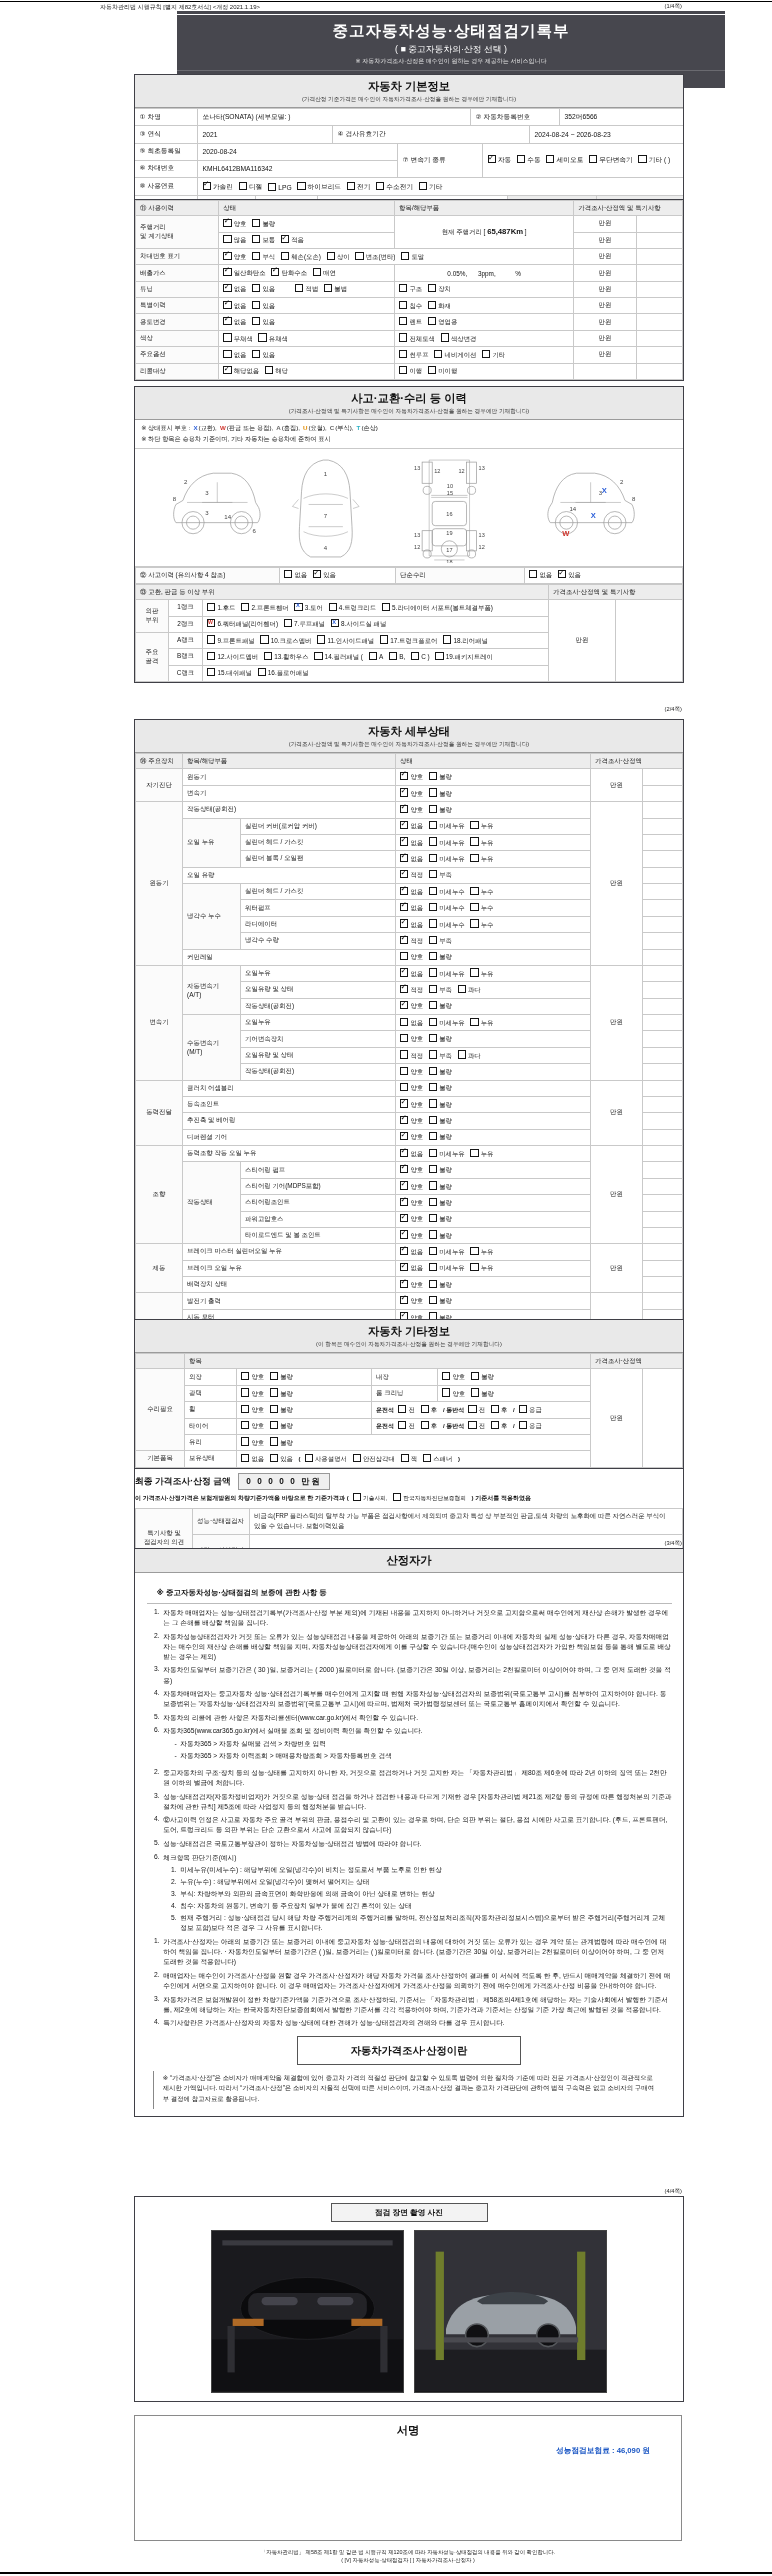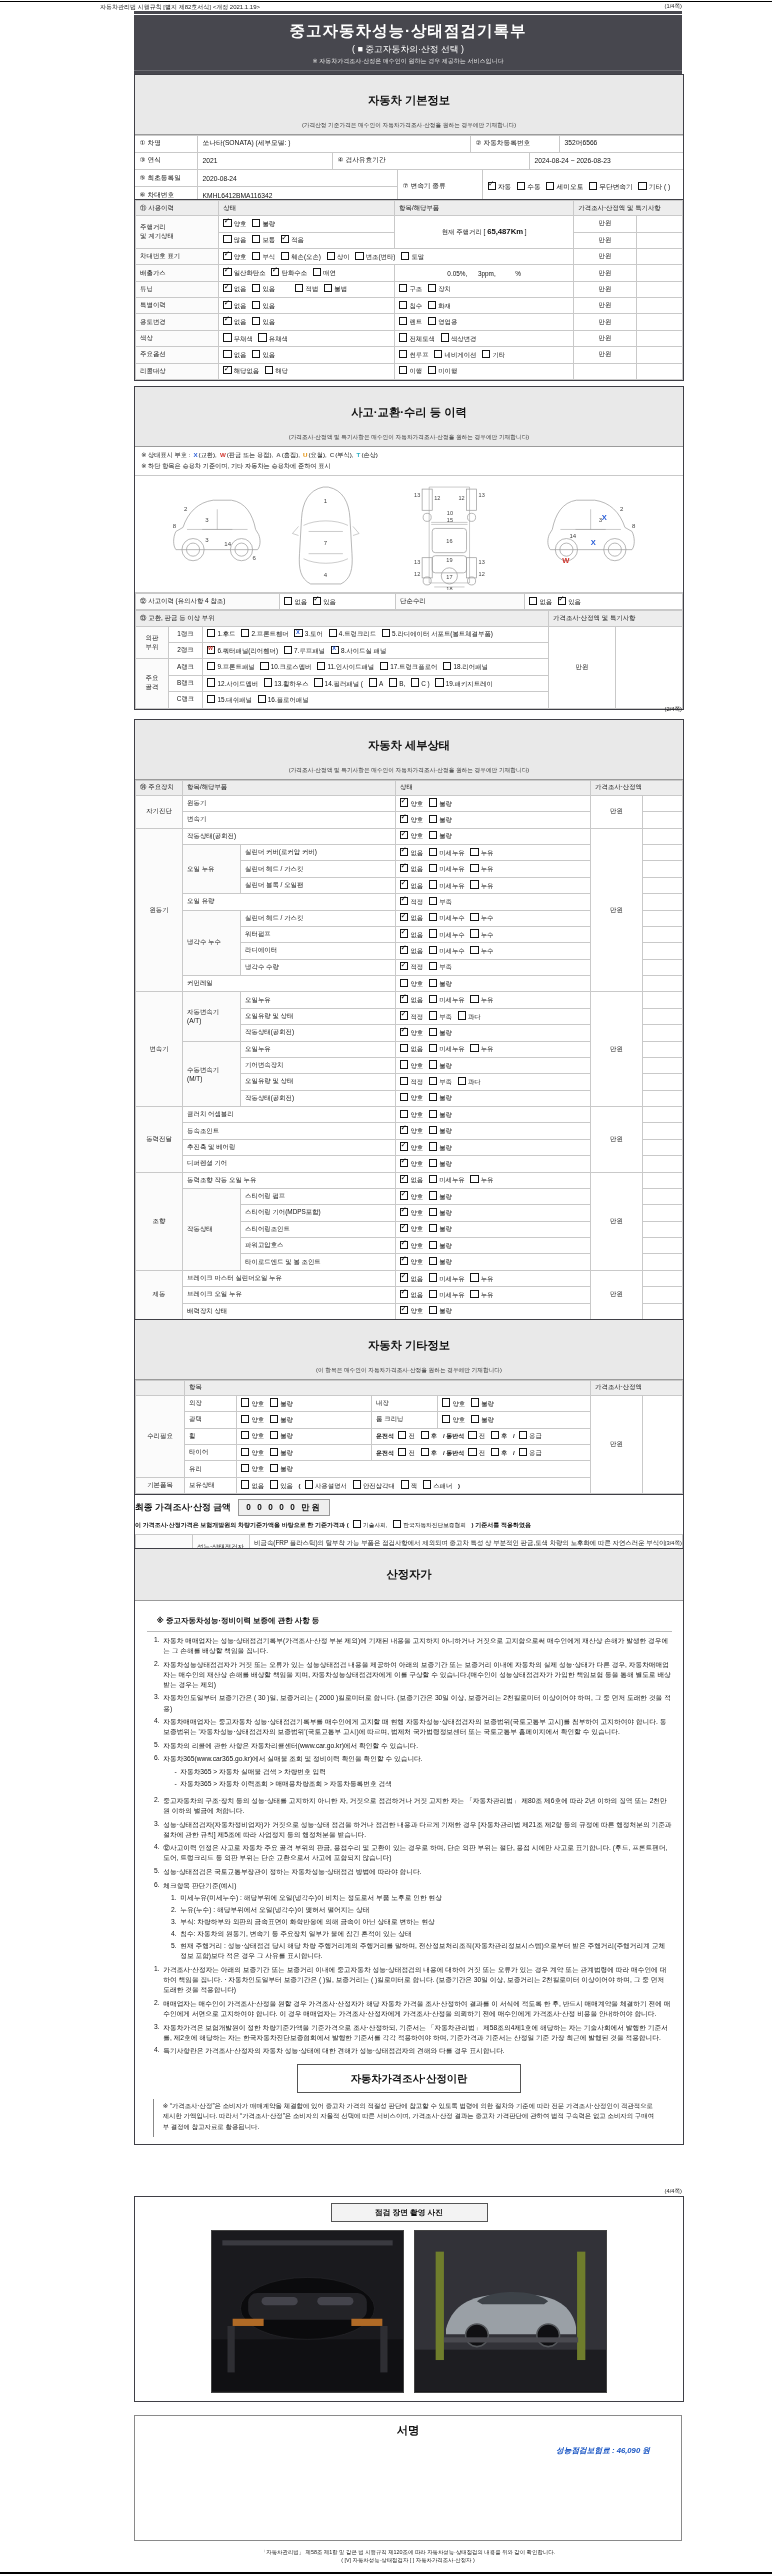--- a/index.html
+++ b/index.html
@@ -13,21 +13,21 @@
   
   .dochead{background:#47474e;color:#fff;padding:0 0 3.1px 0;}
   .dochead .wline{height:1px;background:#fff;margin:3.6px 0 5.2px 0;}
   .dochead h1{margin:1px 0 2.1px 0;text-align:center;font-size:15.5px;letter-spacing:1px;font-weight:bold;}
   .dochead .sub{text-align:center;font-size:8.8px;margin:1px 0;}
   .dochead .note{text-align:center;font-size:6px;color:#e7e7e7;margin:1px 0 4.1px 0;}
   .dochead .docno{font-size:7.7px;font-weight:bold;padding:2.1px 5.2px;border-top:0.5px solid #6a6a70;}
   
   .secbox{border:1px solid #3f3f46;background:#fff;}
   .sechead{background:#e9e9e9;text-align:center;padding:4.1px 2.1px 3.6px 2.1px;border-bottom:0.5px solid #9b9b9b;}
-  .sechead .t{font-size:11.3px;font-weight:bold;margin:14px 0;}
+  .sechead .t{font-size:11.3px;font-weight:bold;margin:0 0;}
   .sechead .s{font-size:5.7px;color:#333;margin-top:1.5px;}
   table{border-collapse:collapse;width:100%;table-layout:fixed;}
   td,th{border:0.5px solid #c9c9c9;padding:2.6px 4.1px;font-size:6.4px;vertical-align:middle;
         word-break:keep-all;}
   th{background:#ededed;font-weight:normal;text-align:left;}
   td.ctr,th.ctr{text-align:center;}
   td.lab{background:#fbfbfb;}
   td.pr{text-align:center;width:54px;}
   td.emp{width:40px;}
   
@@ -84,21 +84,21 @@
             font-size:10.3px;font-weight:bold;padding:6.2px 0;}
   .boxpara{border-left:0.5px solid #888;margin:0 7.2px;padding:2.1px 8.2px 5.2px 8.2px;line-height:1.6;font-size:6.4px;}
 </style>
 </head>
 <body>
 
 <div class="abs hline" style="top:1px;height:1px;"></div>
 <div class="abs smallnote" style="left:100px;top:3.1px;">자동차관리법 시행규칙 [별지 제82호서식] &lt;개정 2021.1.19&gt;</div>
 <div class="abs col marker" style="top:3.1px;">(1/4쪽)</div>
 
-<div class="abs col dochead" style="top:10.8px;">
+<div class="abs col dochead" style="top:10.8px;margin-left:43px;">
   <div class="wline"></div>
   <h1>중고자동차성능·상태점검기록부</h1>
   <div class="sub">( ■ 중고자동차의·산정 선택 )</div>
   <div class="note">※ 자동차가격조사·산정은 매수인이 원하는 경우 제공하는 서비스입니다</div>
   <div class="docno">제 9510001271호</div>
 </div>
 
 <div class="abs col secbox" style="top:74px;">
   <div class="sechead">
     <div class="t">자동차 기본정보</div>
@@ -751,21 +751,21 @@
   </tbody>
     </table>
 </div>
 <div class="abs col marker" style="top:1540px;">(3/4쪽)</div>
 
 <div class="abs col secbox" style="top:1548px;">
   <div class="sechead">
     <div class="t">산정자가</div>
   </div>
   <div style="padding:5.2px 11.3px 7.2px 11.3px;">
-    <div class="nhead nbox" style="border-top:none;">※ 중고자동차성능·정비이력 보증에 관한 사항 등</div>
+    <div class="nhead nbox" style="border-top:none;">※ 중고자동차성능·상태점검의 보증에 관한 사항 등</div>
     <div id="nlist1">
         <div class="ni">
           <span class="nn">1.</span>
           <div class="nt">자동차 매매업자는 성능·상태점검기록부(가격조사·산정 부분 제외)에 기재된 내용을 고지하지 아니하거나 거짓으로 고지함으로써 매수인에게 재산상 손해가 발생한 경우에는 그 손해를 배상할 책임을 집니다.</div>
         </div>
         <div class="ni">
           <span class="nn">2.</span>
           <div class="nt">자동차성능상태점검자가 거짓 또는 오류가 있는 성능상태점검 내용을 제공하여 아래의 보증기간 또는 보증거리 이내에 자동차의 실제 성능·상태가 다른 경우, 자동차매매업자는 매수인의 재산상 손해를 배상할 책임을 지며, 자동차성능상태점검자에게 이를 구상할 수 있습니다.(매수인이 성능상태점검자가 가입한 책임보험 등을 통해 별도로 배상받는 경우는 제외)</div>
         </div>
         <div class="ni">
@@ -882,21 +882,21 @@
         <circle cx="258" cy="202" r="22" fill="#101013" stroke="#55585c" stroke-width="3"></circle>
         <rect x="56" y="206" width="260" height="10" fill="#4a4a50"></rect>
       </svg>
     </div>
   </div>
 </div>
 
 <div class="abs col" style="top:2415px;">
   <div class="signbox">
     <div class="t">서명</div>
-    <div class="fee" id="fee-text" style="color: rgb(26, 86, 196); font-style: italic;">성능점검보험료 : 46,090 원</div>
+    <div class="fee" id="fee-text" style="color: rgb(26, 86, 196);">성능점검보험료 : 46,090 원</div>
   </div>
 </div>
 <div class="abs col" style="top:2547px;">
   <div class="footline">「자동차관리법」 제58조 제1항 및 같은 법 시행규칙 제120조에 따라 자동차성능·상태점검의 내용을 위와 같이 확인합니다.</div>
   <div class="footline">( [V] 자동차성능·상태점검자     [  ] 자동차가격조사·산정자 )</div>
 </div>
 <div class="abs hline" style="top:2572px;height:1.5px;"></div>
 
 
 </body></html>

